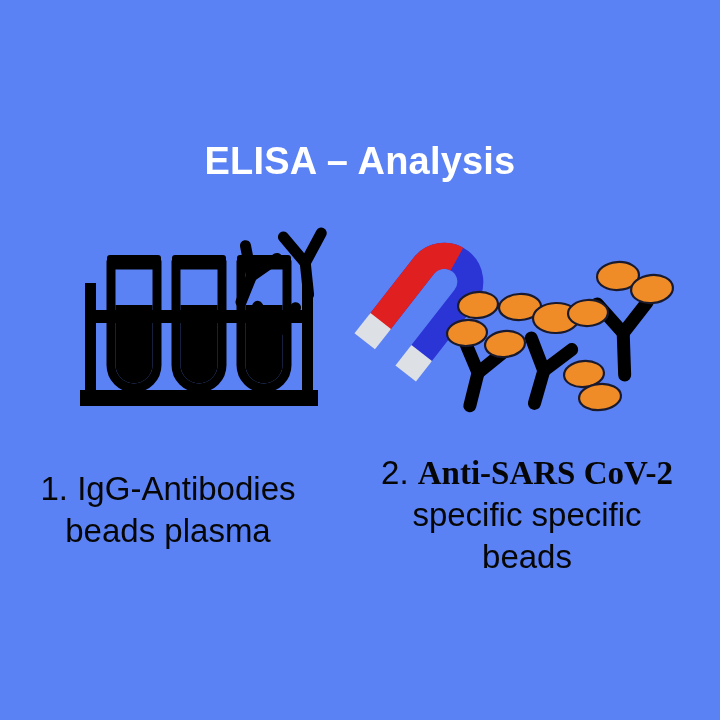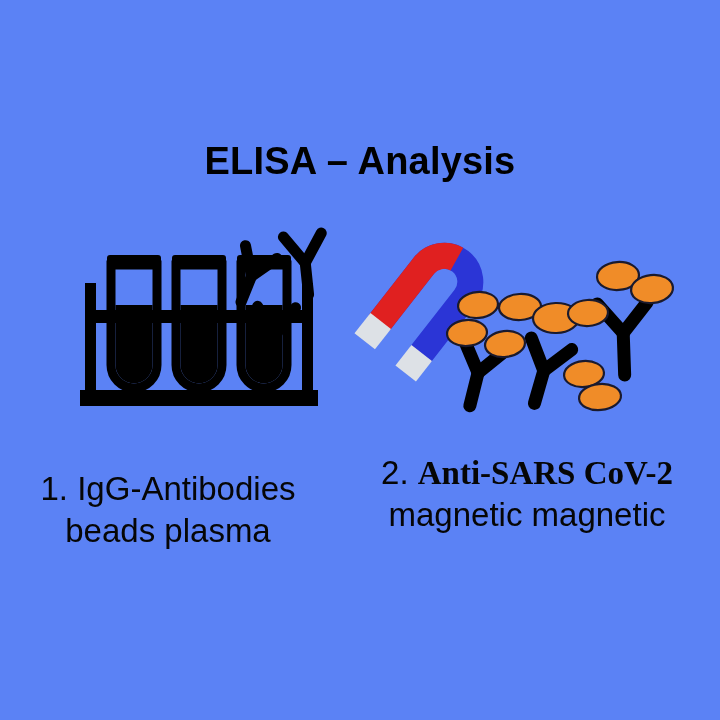--- a/index.html
+++ b/index.html
@@ -19,21 +19,21 @@
     background: #5B82F5;
   }
   #title {
     position: absolute;
     top: 140px;
     left: 0;
     width: 720px;
     text-align: center;
     font-size: 38px;
     font-weight: bold;
-    color: #000000;
+    color: #ffffff;
     letter-spacing: 0.2px;
   }
   .panel-art {
     position: absolute;
   }
   #left-art {
     left: 80px;
     top: 195px;
     width: 280px;
     height: 235px;
@@ -171,16 +171,17 @@
     </svg>
   </div>
 
   <div class="caption" id="left-caption">
     <span class="cap-line"><span>1.</span>&nbsp;<span>IgG-Antibodies</span></span>
     <span class="cap-line">beads plasma</span>
   </div>
 
   <div class="caption" id="right-caption">
     <span class="cap-line"><span>2.</span>&nbsp;<span class="bold">Anti-SARS CoV-2</span></span>
-    <span class="cap-line">magnetic magnetic</span>
+    <span class="cap-line">specific specific</span>
+    <span class="cap-line">beads</span>
   </div>
 
 </div>
 
 </body></html>

